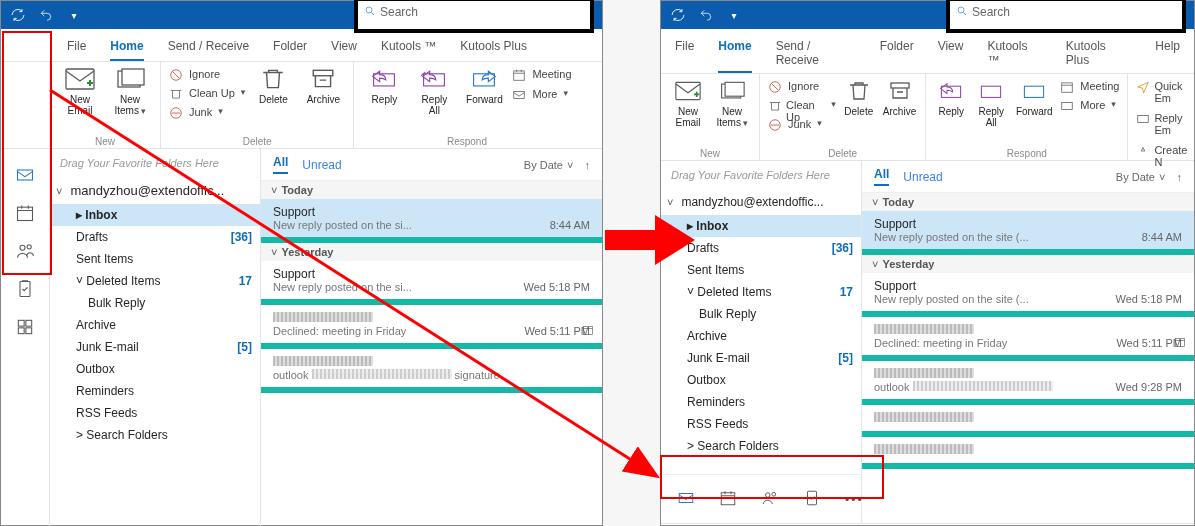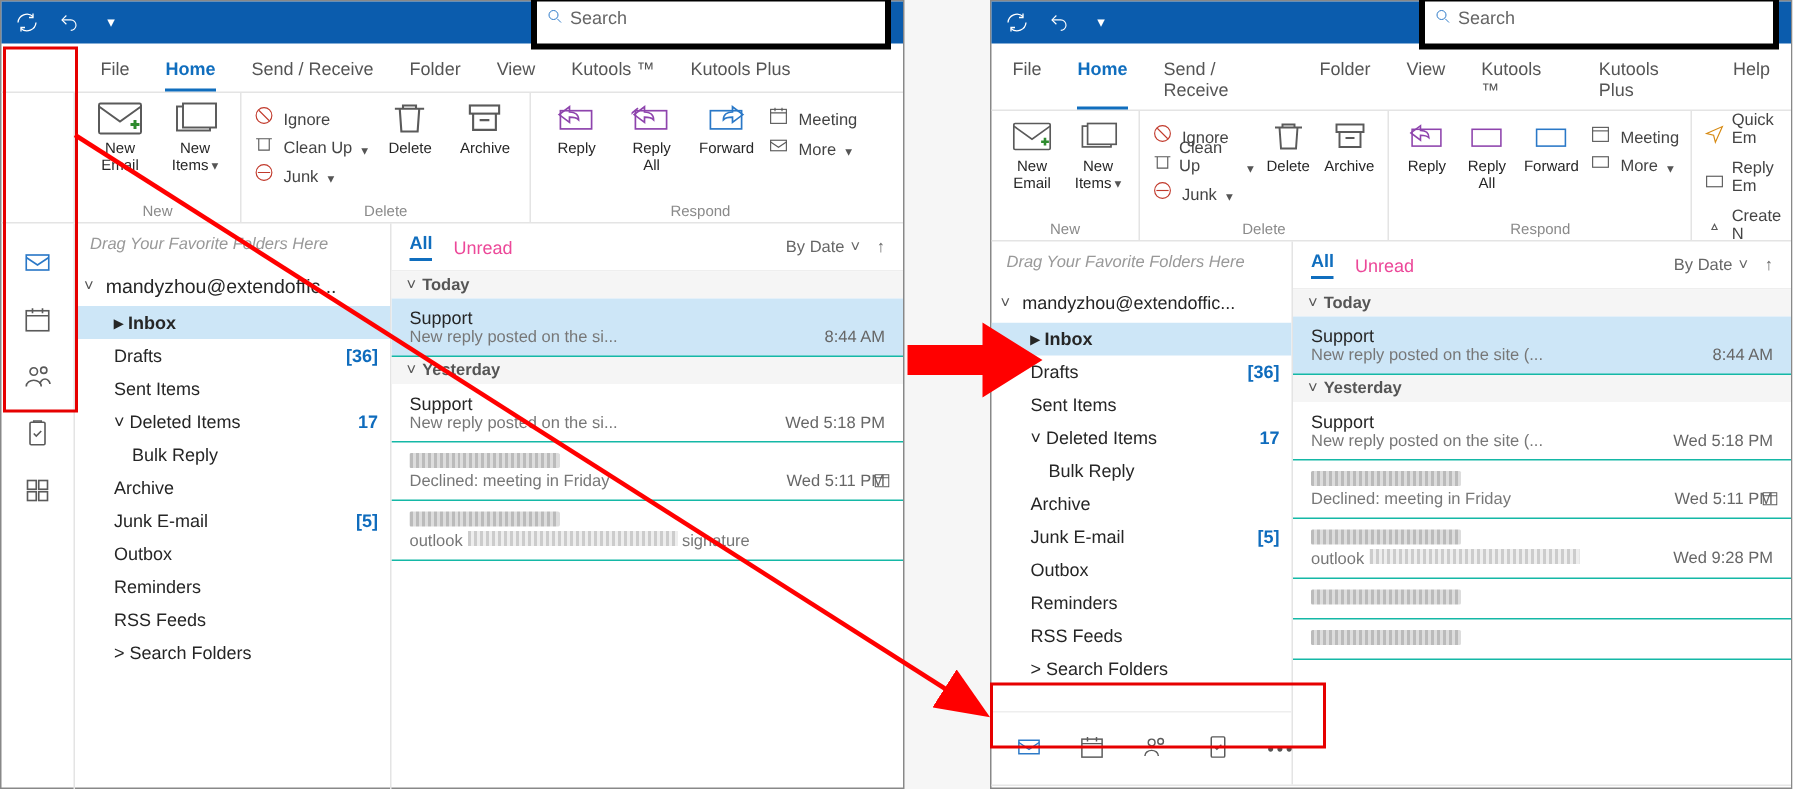--- a/index.html
+++ b/index.html
@@ -23,43 +23,43 @@
 .tab{padding:4px 0 6px;color:#555;cursor:default}
 .tab.active{color:var(--tab-blue);border-bottom:2px solid var(--tab-blue);font-weight:600}
 
 .ribbon{display:flex;height:86px;border-bottom:1px solid #e4e4e4}
 .rgroup{border-right:1px solid #e4e4e4;display:flex;flex-direction:column;padding:4px 8px 14px;position:relative}
 .rgroup .btns{display:flex;gap:6px;flex:1}
 .rgroup .lbl{position:absolute;bottom:1px;left:0;right:0;text-align:center;color:#8a8a8a;font-size:10px}
 .bigbtn{display:flex;flex-direction:column;align-items:center;justify-content:flex-start;gap:2px;width:44px}
 .bigbtn .ic{width:34px;height:26px;display:flex;align-items:center;justify-content:center}
 .bigbtn .t{font-size:10px;text-align:center;line-height:11px}
-.smallbtn{display:flex;align-items:flex-end;gap:4px;font-size:11px;color:#444;height:18px}
+.smallbtn{display:flex;align-items:flex-start;gap:4px;font-size:11px;color:#444;height:18px}
 .smallbtn .ic{width:16px;height:16px}
 
 .body{display:flex;height:calc(100% - 28px - 30px - 86px)}
 .vnav{width:48px;border-right:1px solid #e4e4e4;display:flex;flex-direction:column;align-items:center;gap:18px;padding-top:16px}
 .vnav .ic{width:20px;height:20px;color:#555}
 .fav{color:#999;font-style:italic;padding:8px 10px;font-size:11px}
 .acct{display:flex;align-items:center;gap:4px;padding:6px 6px;font-size:12px}
 .ftree{font-size:12px}
 .ftree .row{display:flex;align-items:center;padding:4px 8px 4px 14px}
 .ftree .row.l2{padding-left:26px}
 .ftree .row.l3{padding-left:38px}
 .ftree .row.sel{background:var(--sel-blue)}
 .ftree .cnt{margin-left:auto;color:var(--blue);font-weight:600}
 .sidebar{width:210px;border-right:1px solid #e4e4e4;display:flex;flex-direction:column;min-height:0}
 
 .msglist{flex:1;display:flex;flex-direction:column;min-height:0}
 .filterbar{display:flex;align-items:center;gap:14px;padding:6px 12px;border-bottom:1px solid #eee}
-.filterbar .flt{color:#ec4899}
+.filterbar .flt{color:#3b82f6}
 .filterbar .flt.active{color:var(--tab-blue);font-weight:600;border-bottom:2px solid var(--tab-blue);padding-bottom:3px}
 .filterbar .sort{margin-left:auto;color:#666;display:flex;align-items:center;gap:4px;font-size:11px}
 .ghdr{background:#f5f5f5;padding:3px 10px;font-size:11px;color:#555;display:flex;align-items:center;gap:4px}
-.msg{padding:6px 12px;border-bottom:1px solid #14b8a6;position:relative}
+.msg{padding:6px 12px;border-bottom:6px solid #14b8a6;position:relative}
 .msg.sel{background:var(--sel-blue)}
 .msg .from{font-size:12px}
 .msg .prev{font-size:11px;color:#777;display:flex}
 .msg .prev .ts{margin-left:auto;color:#666}
 .msg .ico{position:absolute;right:8px;bottom:4px}
 .blur{display:inline-block;width:100px;height:10px;background:repeating-linear-gradient(90deg,#bbb,#bbb 2px,#ddd 2px,#ddd 4px);border-radius:1px}
 .blur2{display:inline-block;width:140px;height:10px;background:repeating-linear-gradient(90deg,#ccc,#ccc 2px,#eee 2px,#eee 4px)}
 
 .hnav{display:flex;align-items:center;gap:24px;padding:10px 16px;border-top:1px solid #eee;height:28px}
 .status{height:18px;font-size:10px;color:#666;padding:2px 6px;border-top:1px solid #e6e6e6}

